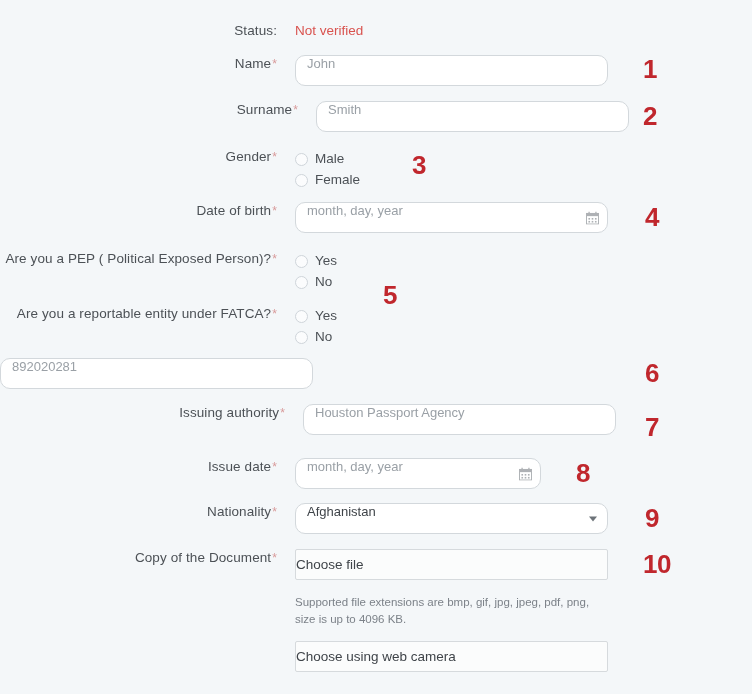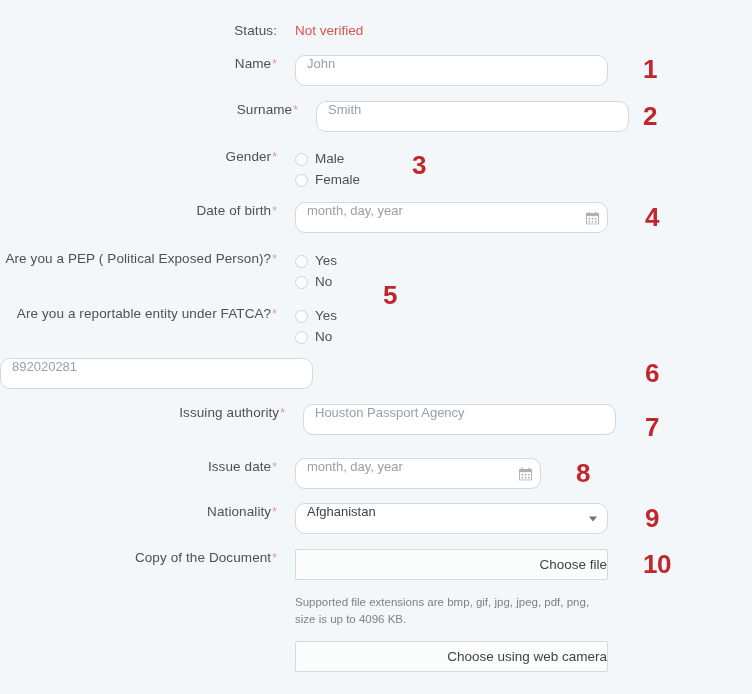--- a/index.html
+++ b/index.html
@@ -133,21 +133,21 @@
   
   .btn {
     box-sizing: border-box;
     width: 313px;
     height: 31px;
     background: #fbfcfc;
     border: 1px solid #d6dadd;
     border-radius: 2px;
     display: flex;
     align-items: center;
-    justify-content: flex-end;
+    justify-content: flex-start;
     font-size: 13.5px;
     color: #3f4449;
     font-family: "Liberation Sans", sans-serif;
     cursor: pointer;
   }
 
   
   .helper {
     font-size: 11.5px;
     color: #7c8289;

